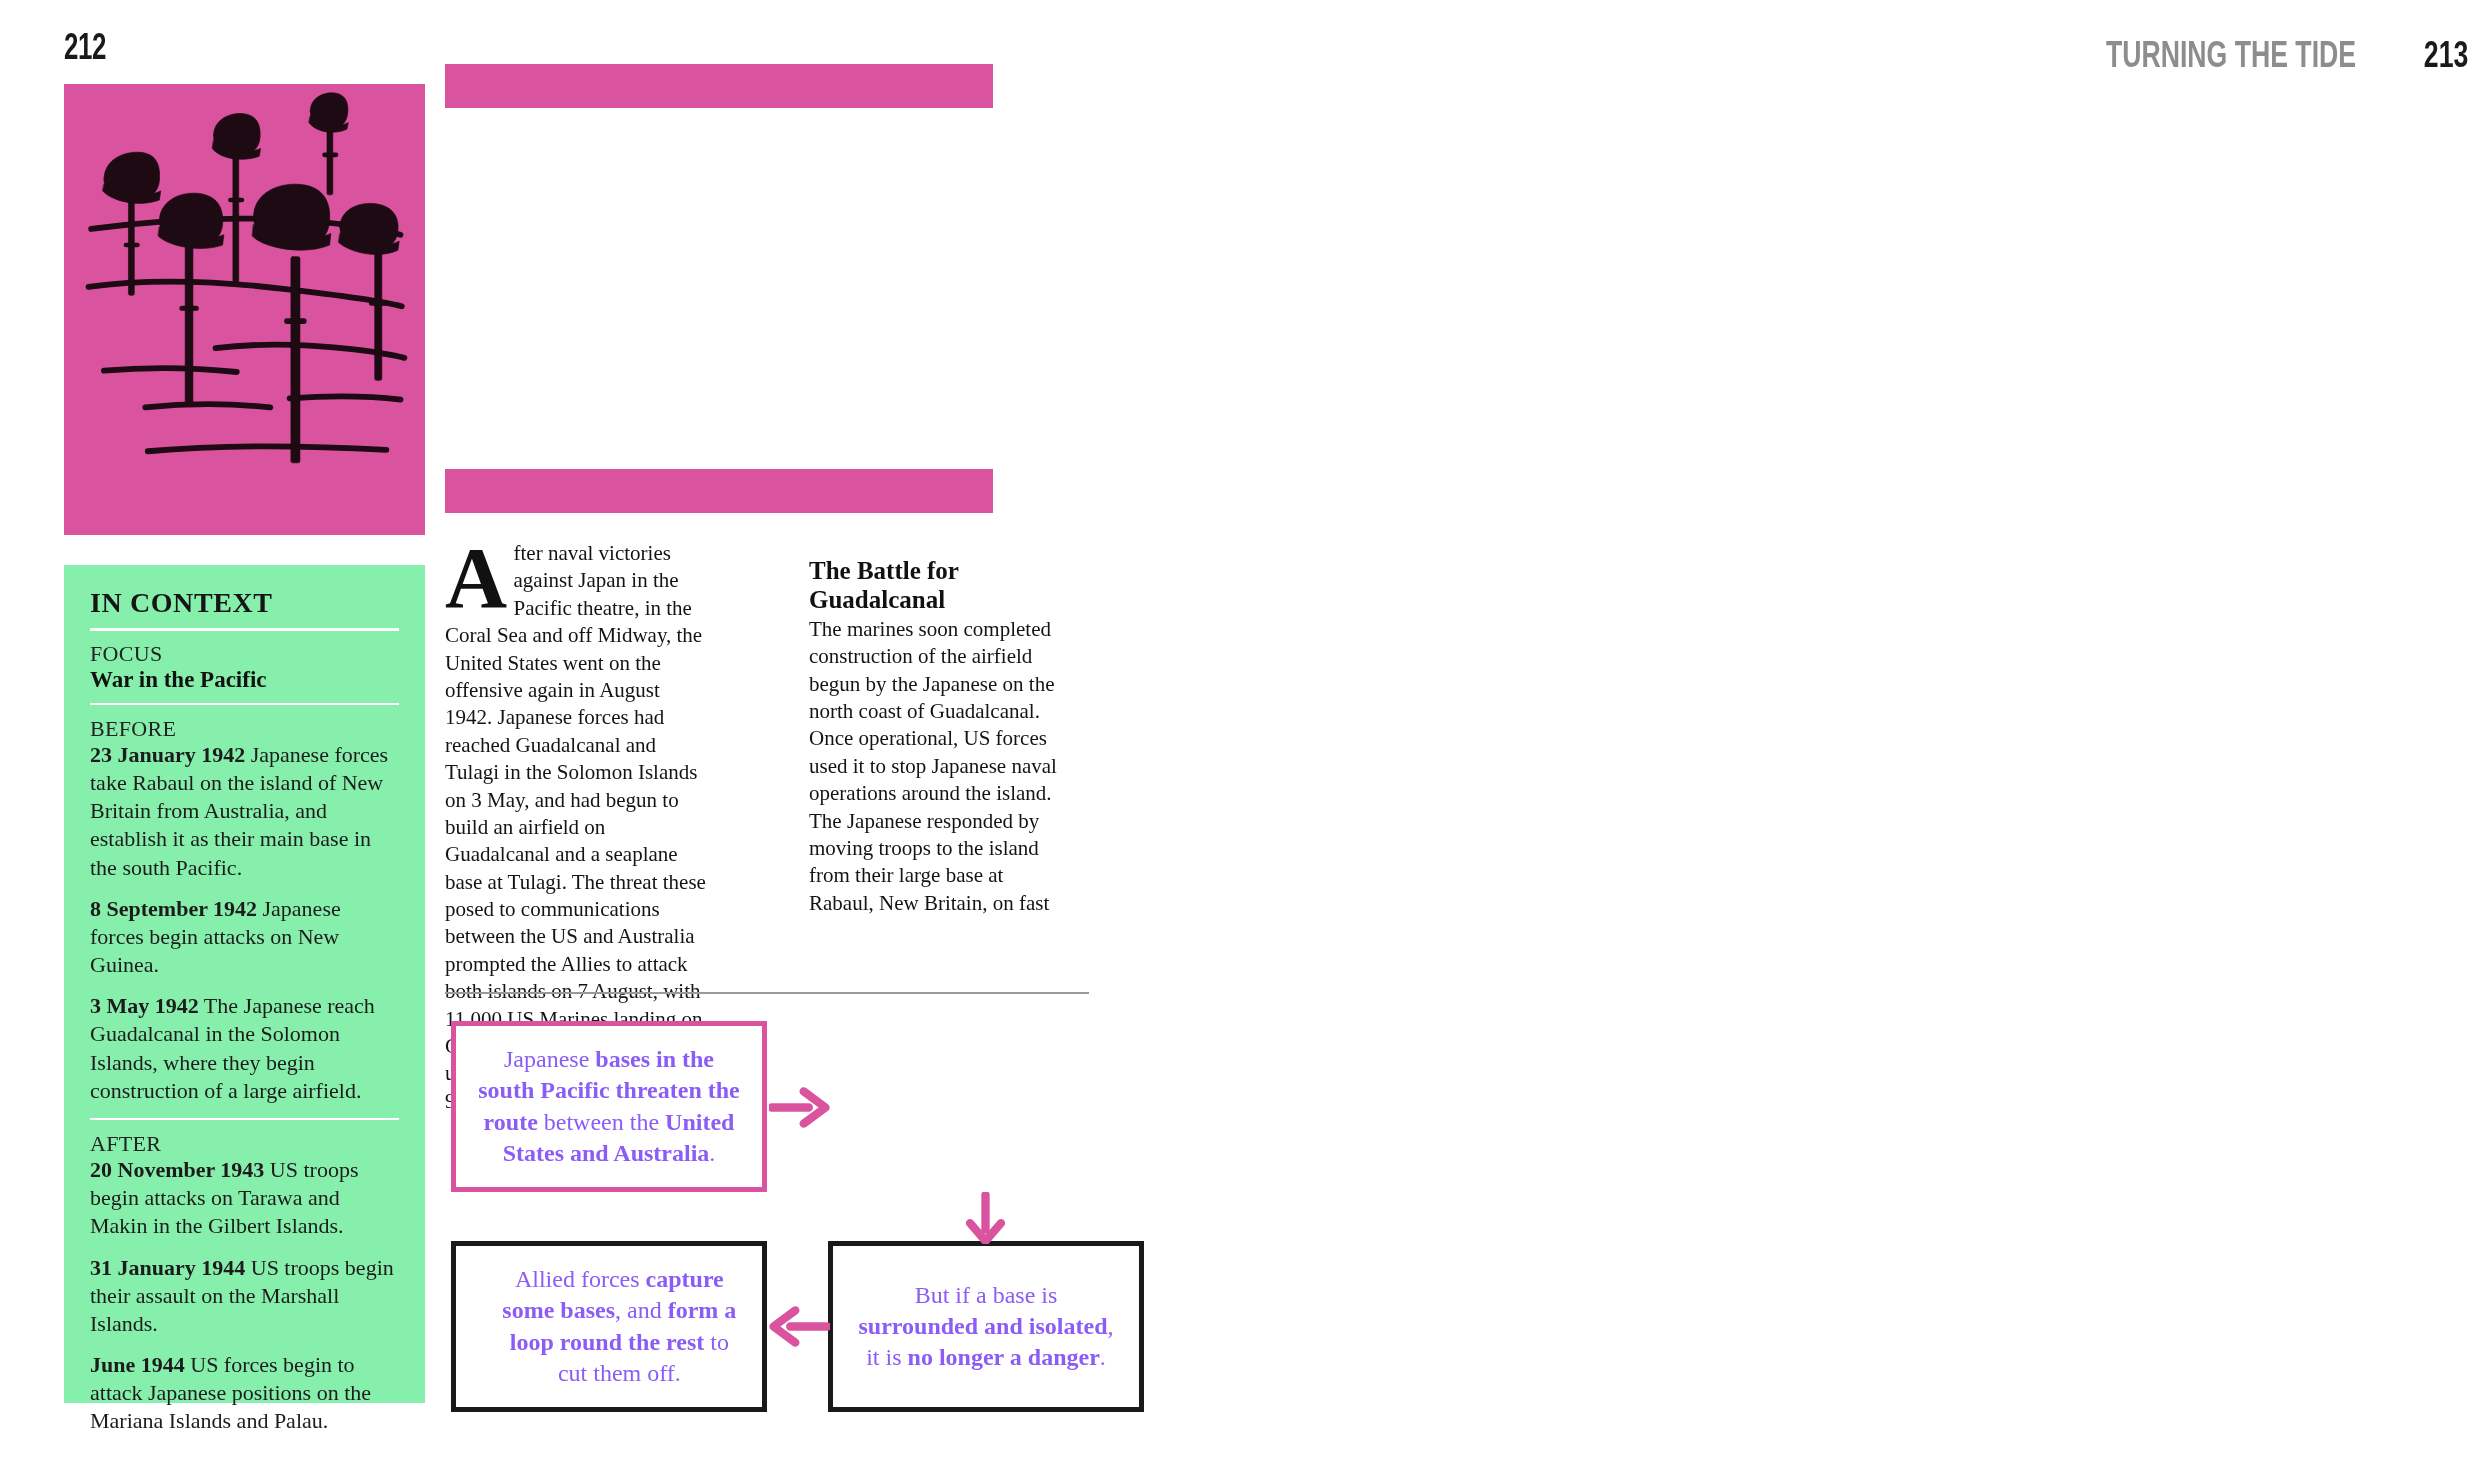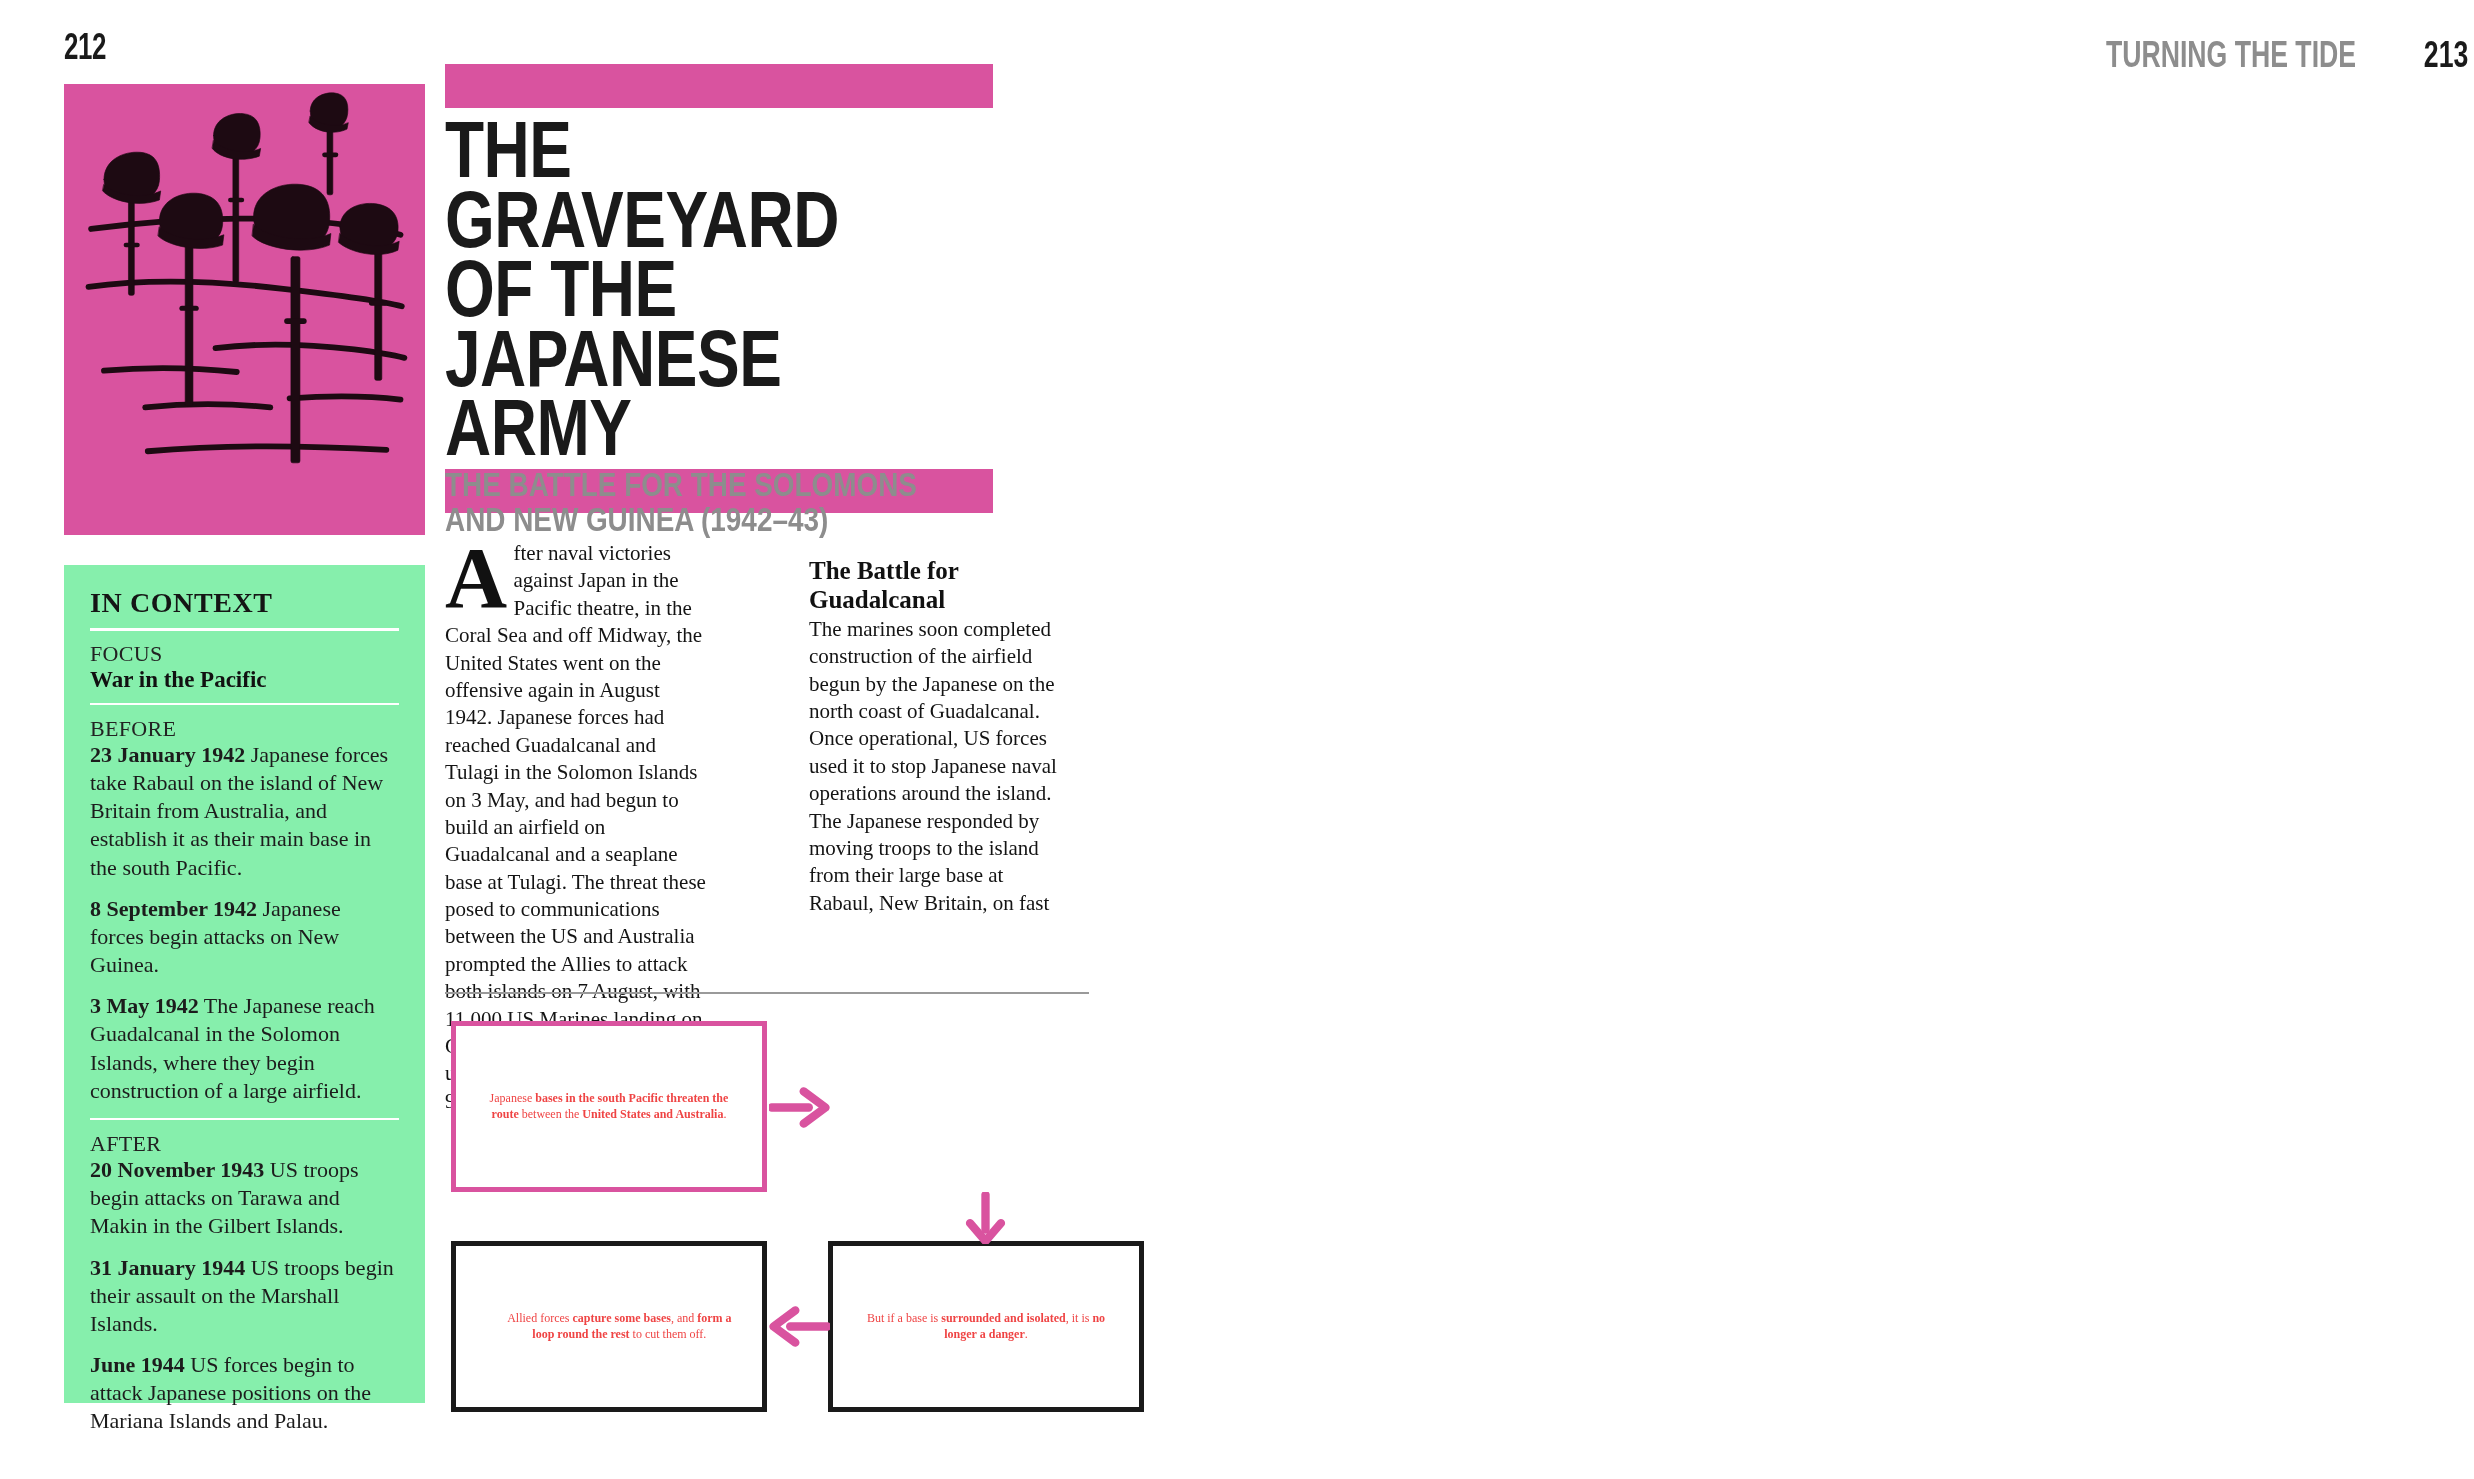--- a/index.html
+++ b/index.html
@@ -82,21 +82,21 @@
     margin:17px 0 1.3px 0; line-height:1.15;
   }
 
   
   .flow-rule { position:absolute; left:445px; top:992px; width:644px; height:1.9px; background:#9a9a9a; }
   .flowbox {
     position:absolute; background:#fff;
     display:flex; align-items:center; justify-content:center;
     text-align:center; padding:17px 19.3px;
   }
-  .flowbox .t { font-size:12px; line-height:1.30; color:#ef4444; }
+  .flowbox .t { font-size:24px; line-height:1.30; color:#8b5cf6; }
   .fb-ink { border:5.8px solid #1a1a1a; }
   .fb-pink { border:5.8px solid #d9539f; }
   .fb1 { left:451px; top:1021px; width:316px; height:171px; }
   .fb2 { left:828px; top:1021px; width:316px; height:171px; }
   .fb3 { left:451px; top:1241px; width:316px; height:171px;padding-left:40px; }
   .fb4 { left:828px; top:1241px; width:316px; height:171px;justify-content:flex-end; }
   .arrow { position:absolute; }
   .arrow svg { display:block; }
 
   
@@ -172,27 +172,20 @@
 
           <path d="M428 222 C428 196,456 182,484 186 C510 190,520 206,518 228 C516 248,502 256,480 258 C452 260,428 248,428 222 Z"></path>
           <path d="M428 232 C448 250,492 258,520 244 l-2 14 C488 272,444 262,426 246 Z"></path>
         </g>
       </svg>
     </div>
 
     <div class="pink-bar-top"></div>
     <div class="pink-bar-bottom"></div>
 
-    <div class="title-block">
-      <div class="big-title">THE GRAVEYARD
-OF THE
-JAPANESE ARMY</div>
-      <div class="sub-title">THE BATTLE FOR THE SOLOMONS
-AND NEW GUINEA (1942–43)</div>
-    </div>
 
     <div class="incontext">
       <div class="ic-head">IN CONTEXT</div>
       <div class="ic-rule"></div>
       <div class="ic-label">FOCUS</div>
       <div class="ic-focus">War in the Pacific</div>
       <div class="ic-rule"></div>
       <div class="ic-label">BEFORE</div>
       <div id="before-list">
           <div class="ic-item"><span class="d">23 January 1942</span><span> Japanese forces take Rabaul on the island of New Britain from Australia, and establish it as their main base in the south Pacific.</span></div>

